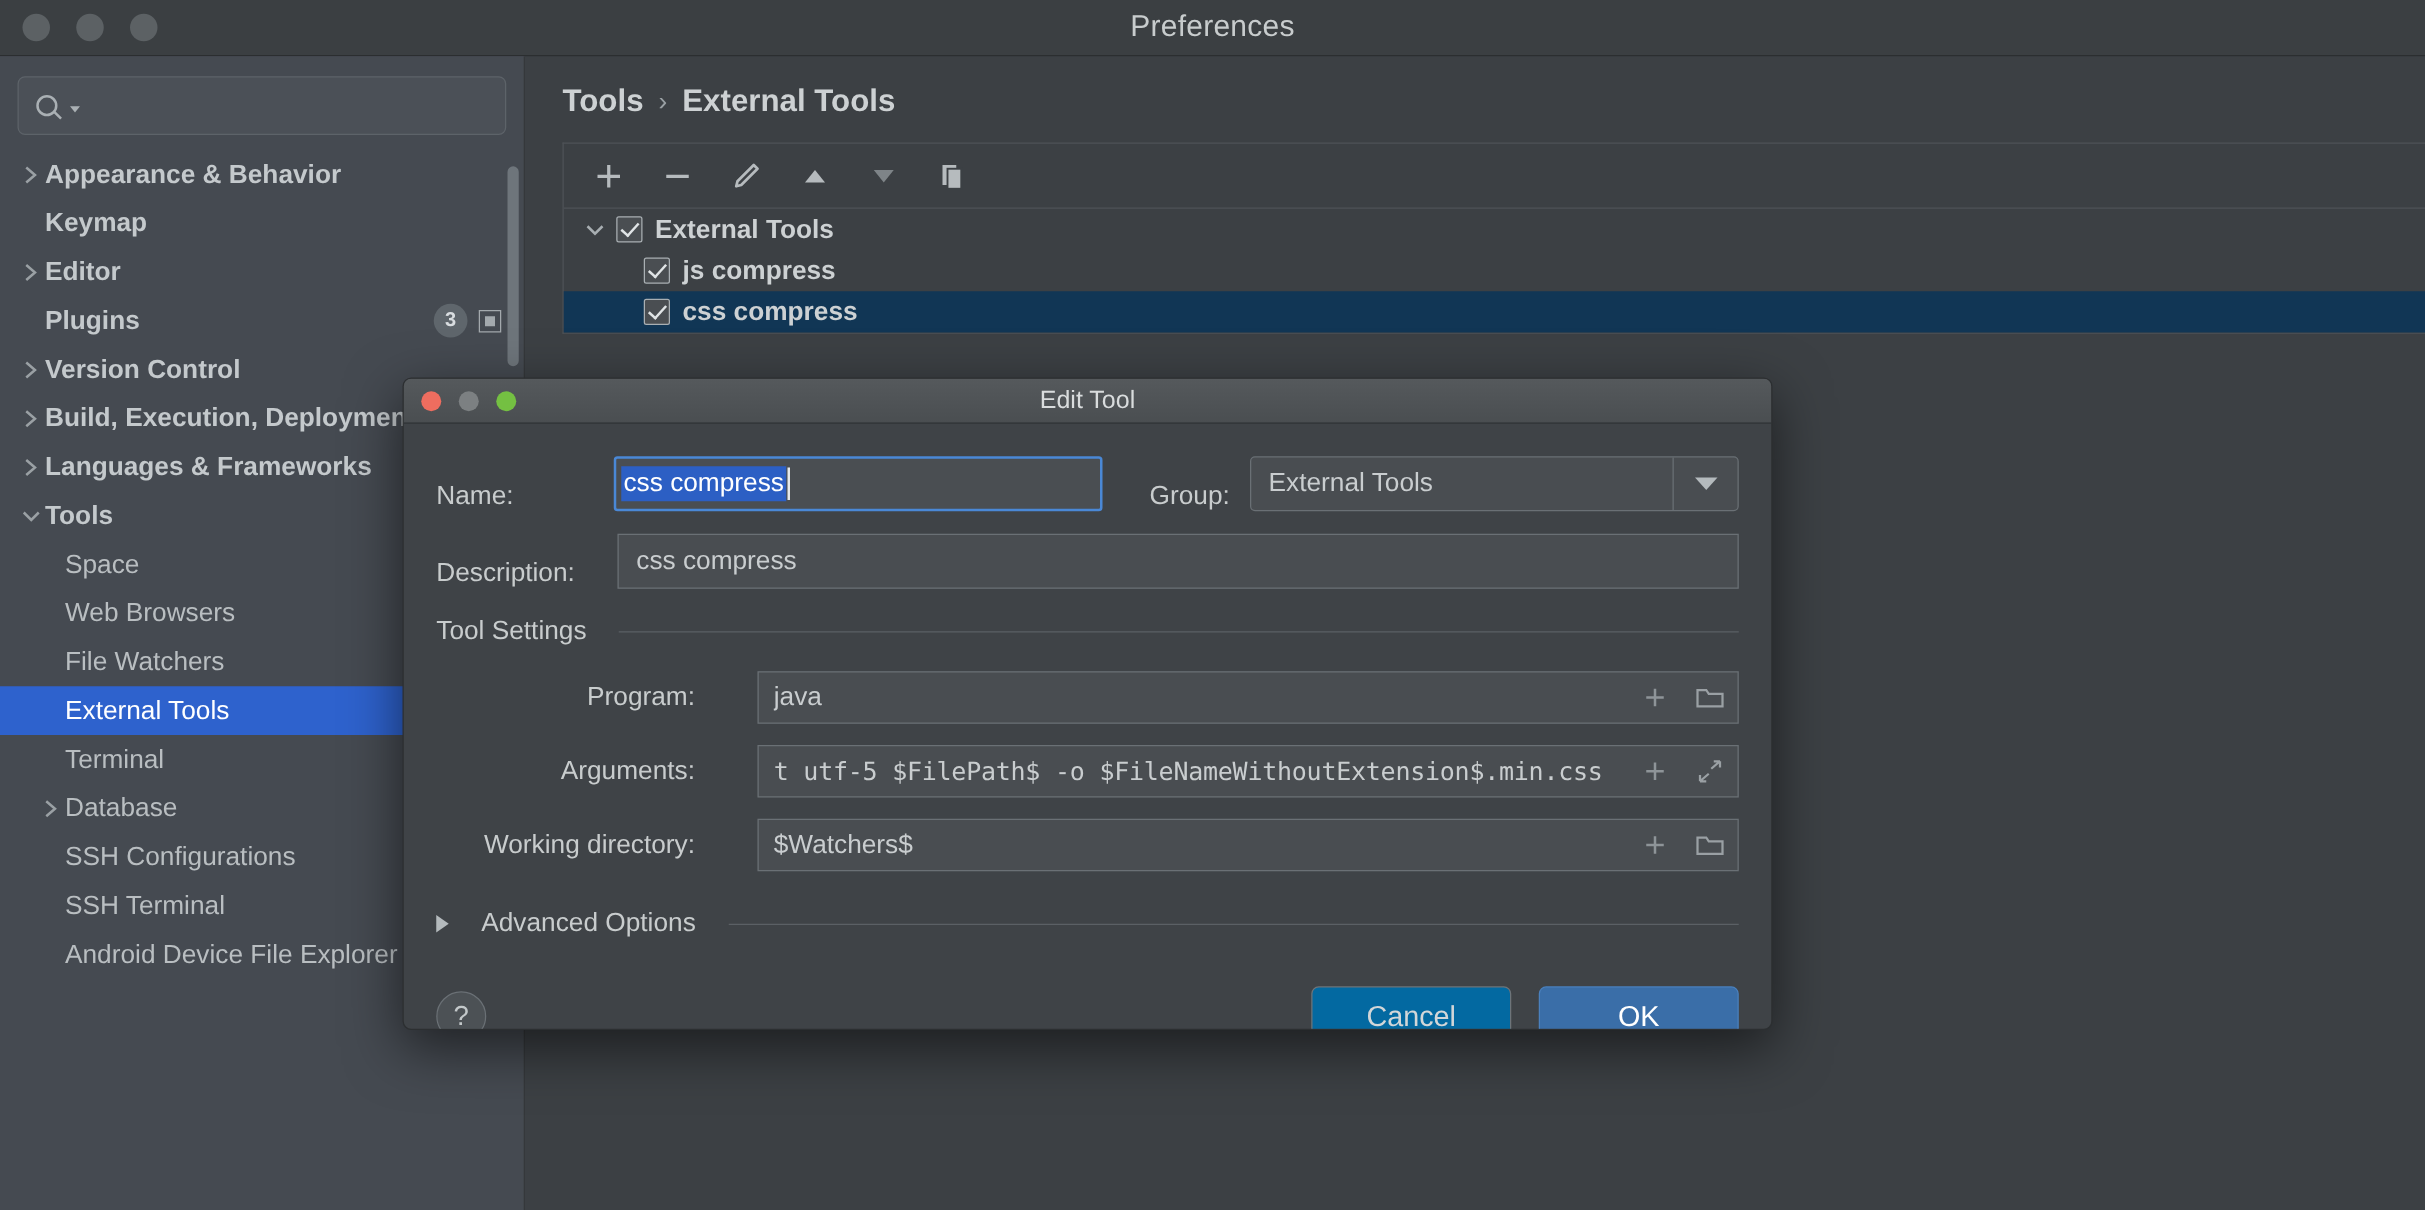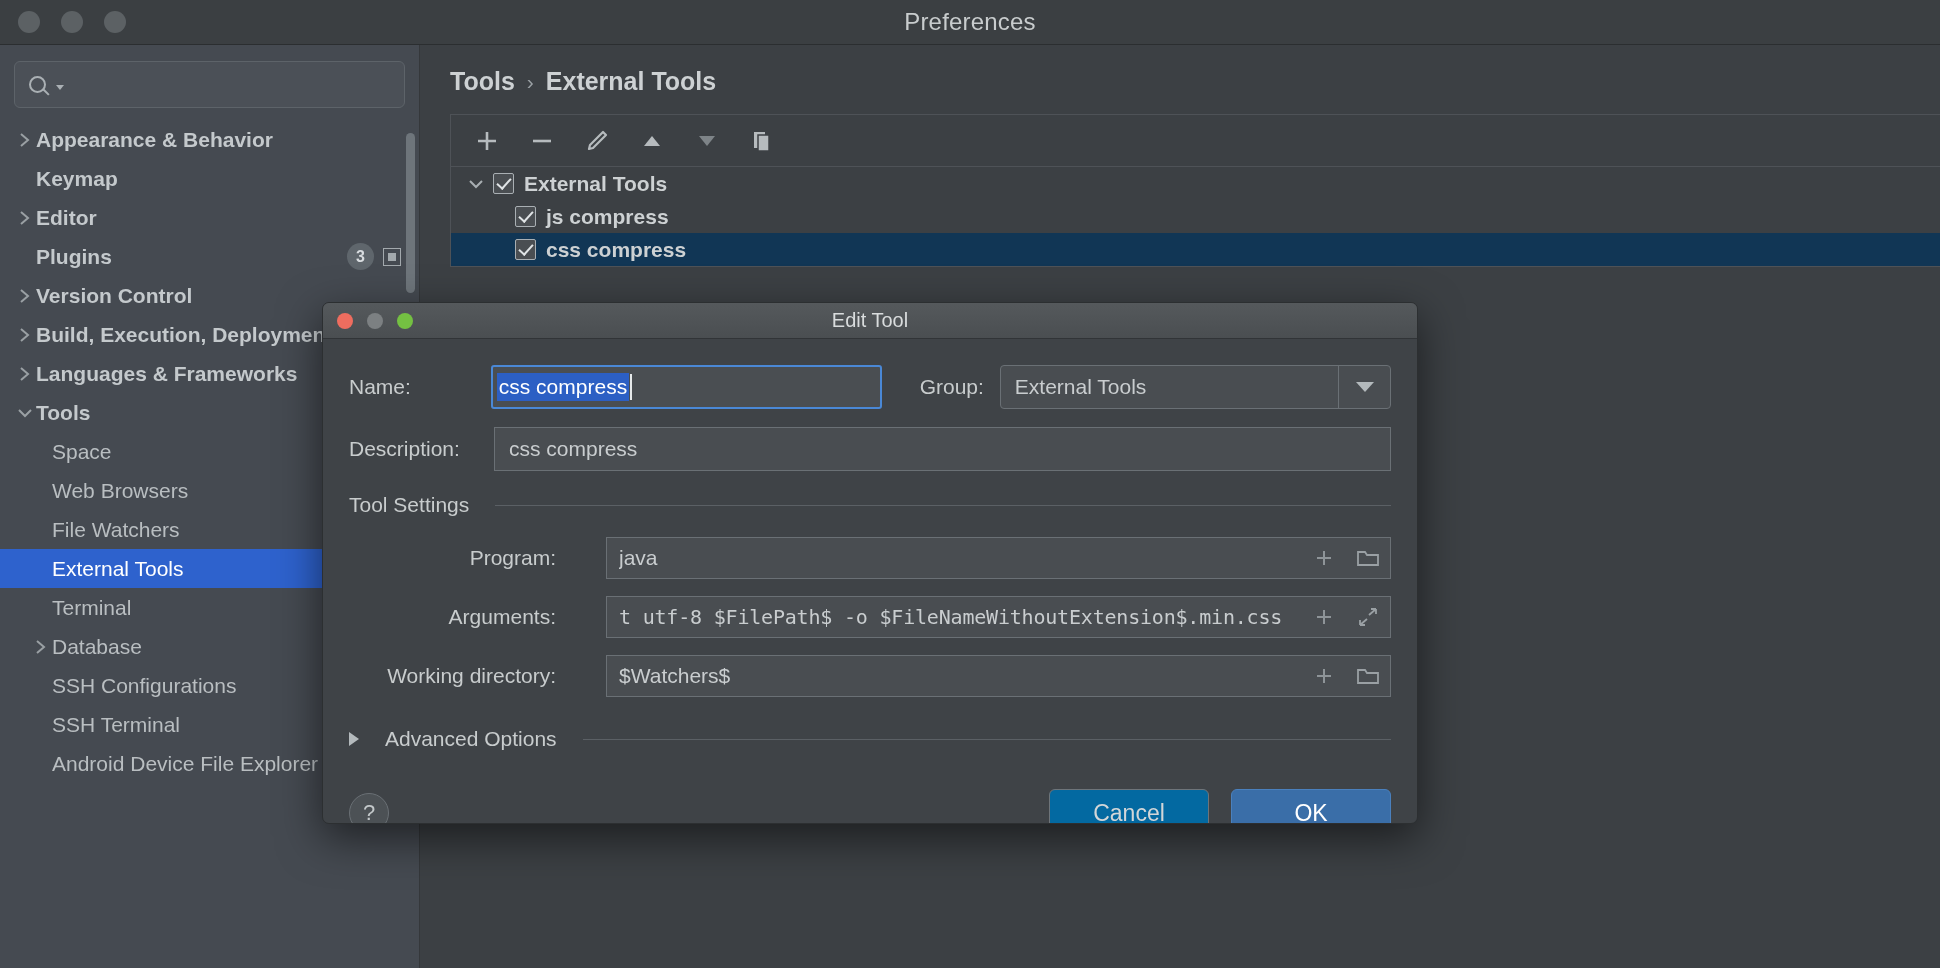--- a/index.html
+++ b/index.html
@@ -159,21 +159,21 @@
   .dlg-dot.red { background: #ef6d5f; }
   .dlg-dot.gray { background: #7c8082; }
   .dlg-dot.green { background: #74c042; }
   #dlg-title {
     position: absolute; left: 0; right: 0; text-align: center;
     font-size: 20px; color: #d9dcdd;
   }
 
   #dlg-body { flex: 1; padding: 26px 26px 0 26px; position: relative; }
 
-  .form-row { display: flex; align-items: center; margin-bottom: 18px; }
+  .form-row { display: flex; align-items: flex-end; margin-bottom: 18px; }
   .lbl { font-size: 21px; color: #c8cccd; }
 
   #name-label { width: 145px; }
   #name-field {
     width: 400px; height: 44px; background: #4a4e52;
     border: 2px solid #4a88d6; border-radius: 3px;
     display: flex; align-items: center; padding: 0 4px;
   }
   #name-value {
     font-size: 21px; color: #ffffff; background: #2c5fc4;
@@ -487,21 +487,21 @@
           <svg width="24" height="20" viewBox="0 0 24 20">
               <path d="M2 4 H9 L11 7 H22 V17 H2 Z" fill="none" stroke="#9aa0a4" stroke-width="1.8"></path>
             </svg>
         </span>
       </div>
     </div>
 
     <div class="settings-row">
       <span class="lbl">Arguments:</span>
       <div class="inp">
-        <span class="val mono">t utf-8 $FilePath$ -o $FileNameWithoutExtension$.min.css</span>
+        <span class="val mono">t utf-5 $FilePath$ -o $FileNameWithoutExtension$.min.css</span>
         <span class="ic">
           <svg width="20" height="20" viewBox="0 0 20 20">
               <path d="M10 3 V17 M3 10 H17" stroke="#8e9498" stroke-width="2" fill="none"></path>
             </svg>
         </span>
         <span class="ic">
           <svg width="22" height="22" viewBox="0 0 22 22">
             <path d="M12 9 L19 3 M19 3 H14 M19 3 V8" stroke="#9aa0a4" stroke-width="1.8" fill="none"></path>
             <path d="M10 13 L3 19 M3 19 H8 M3 19 V14" stroke="#9aa0a4" stroke-width="1.8" fill="none"></path>
           </svg>

